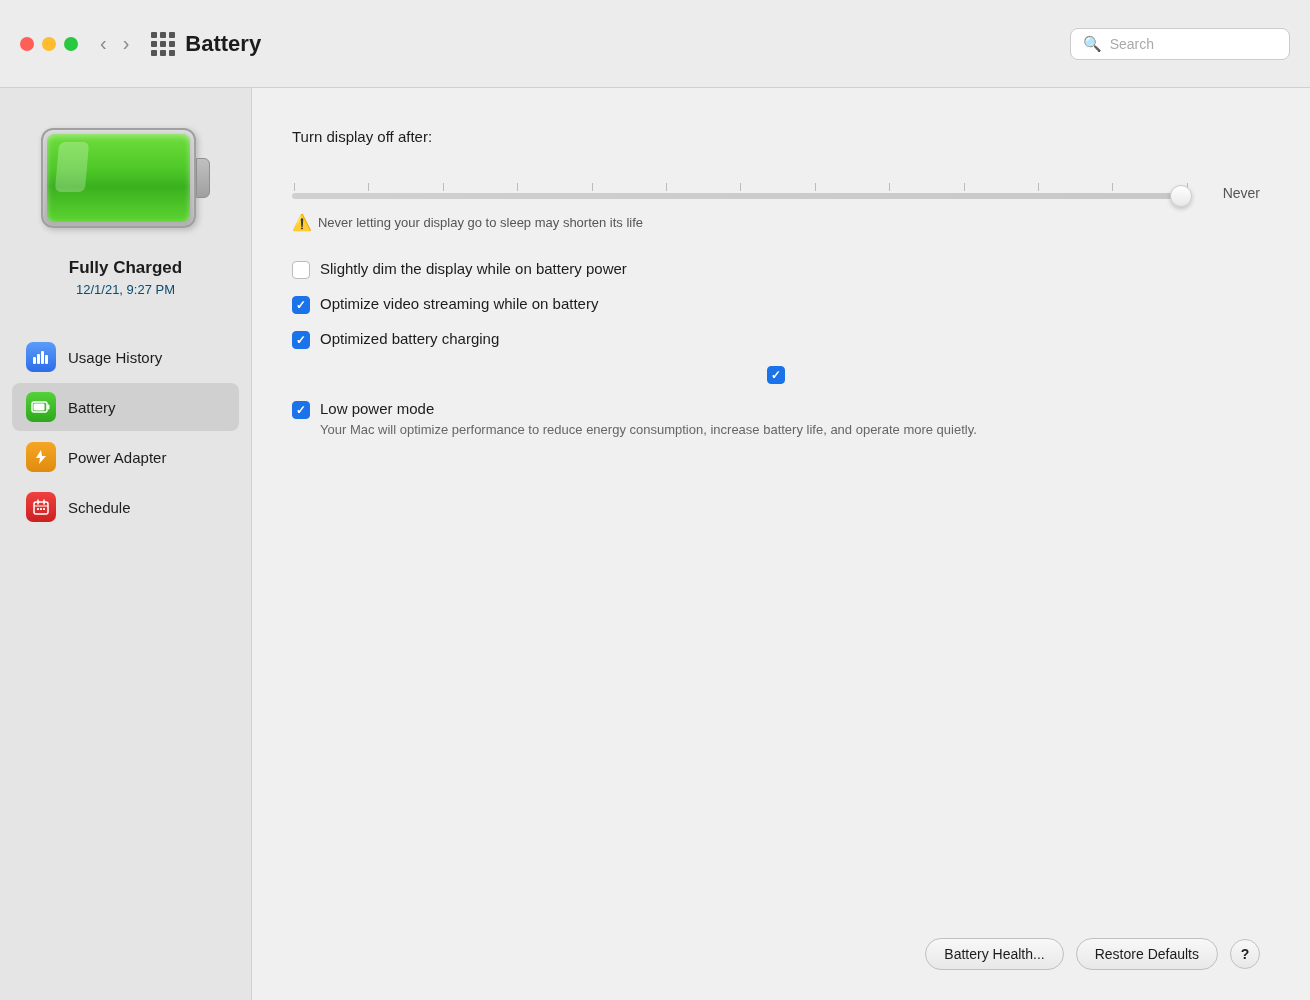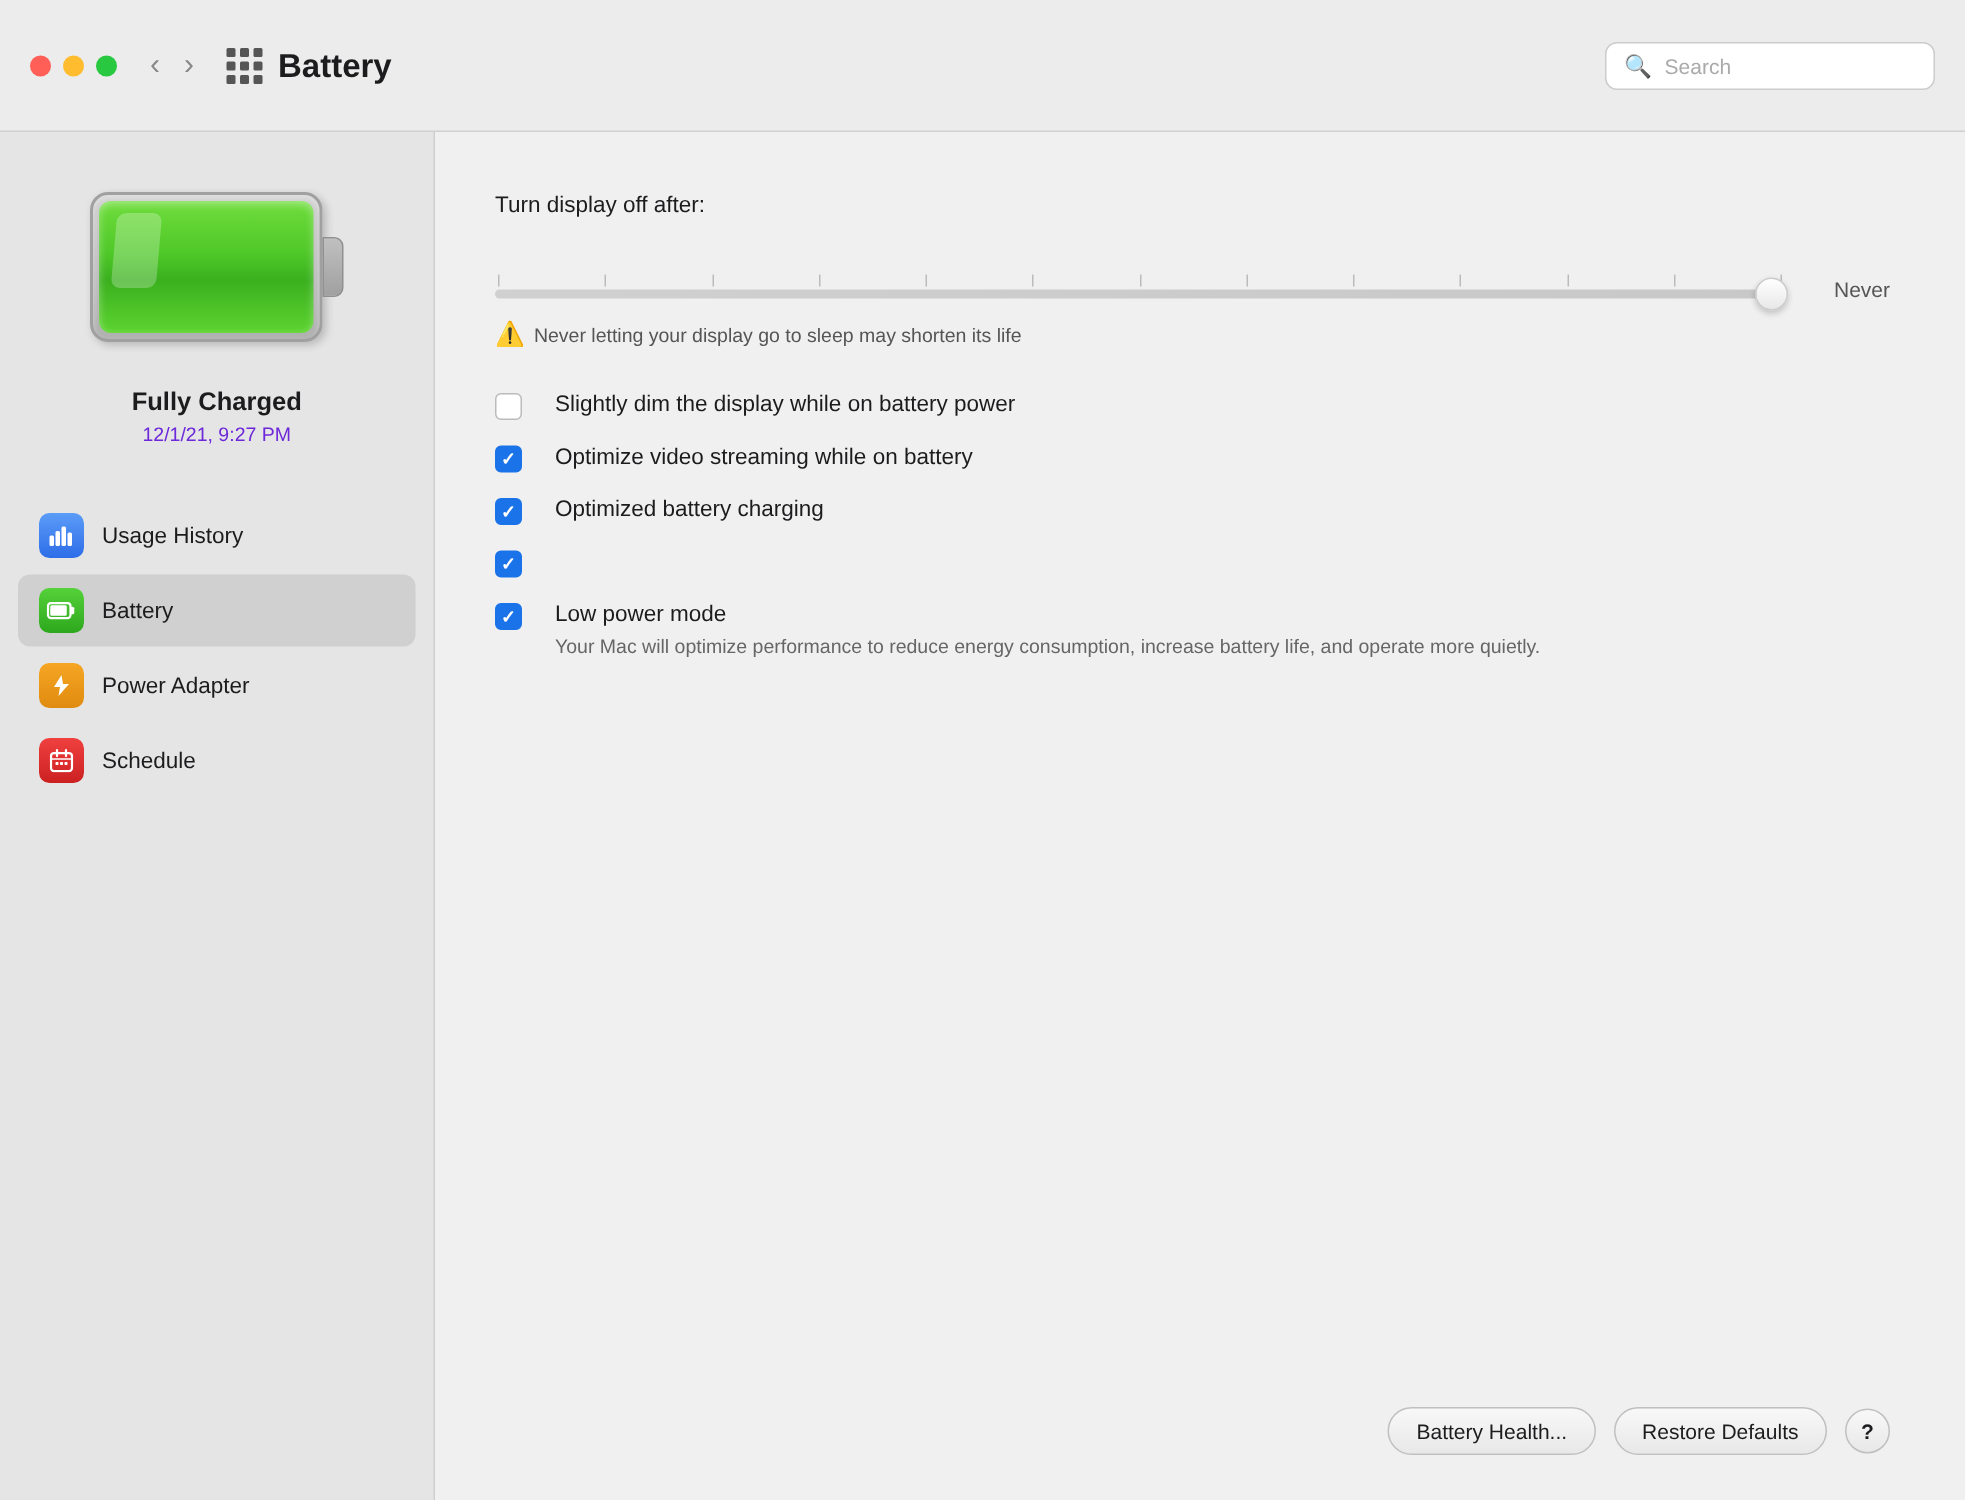--- a/index.html
+++ b/index.html
@@ -100,21 +100,21 @@
 
     
     .main-content {
       display: flex;
       flex: 1;
       overflow: hidden;
     }
 
     
     .sidebar {
-      width: 290px;
+      width: 252px;
       background: #e5e5e5;
       border-right: 1px solid #d0d0d0;
       display: flex;
       flex-direction: column;
       align-items: center;
       padding-top: 40px;
       flex-shrink: 0;
     }
 
     
@@ -168,21 +168,21 @@
     }
 
     .battery-status {
       font-size: 17px;
       font-weight: 700;
       color: #1c1c1e;
       margin-bottom: 4px;
     }
     .battery-time {
       font-size: 13px;
-      color: #6d28d9;
+      color: #0c4a6e;
       margin-bottom: 36px;
     }
 
     
     .sidebar-nav {
       width: 100%;
       padding: 0 12px;
       text-align: center;
     }
     .sidebar-item {
@@ -283,22 +283,23 @@
       color: #555;
     }
     .warning-icon {
       font-size: 16px;
     }
 
     
     .checkbox-row {
       display: flex;
       align-items: flex-start;
-      gap: 22px;
+      gap: 10px;
       margin-bottom: 16px;
+      justify-content: center;
     }
     .cb-check {
       width: 18px;
       height: 18px;
       border-radius: 4px;
       border: 1.5px solid #bbb;
       flex-shrink: 0;
       margin-top: 1px;
       background: white;
       display: flex;

